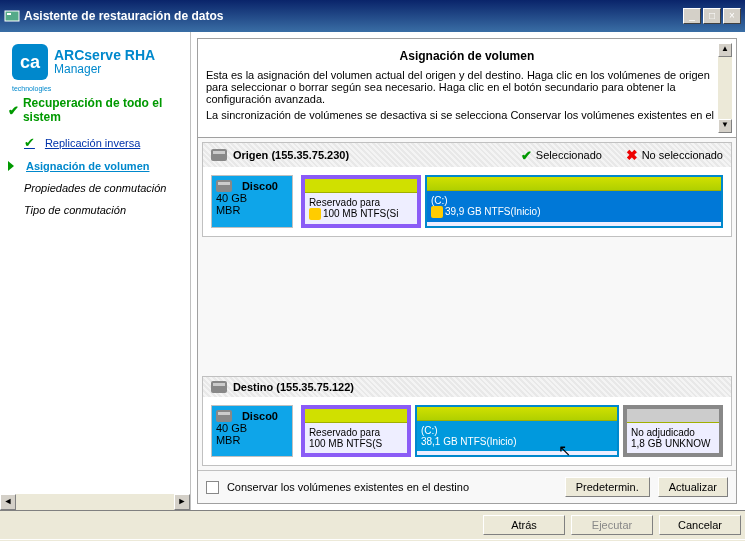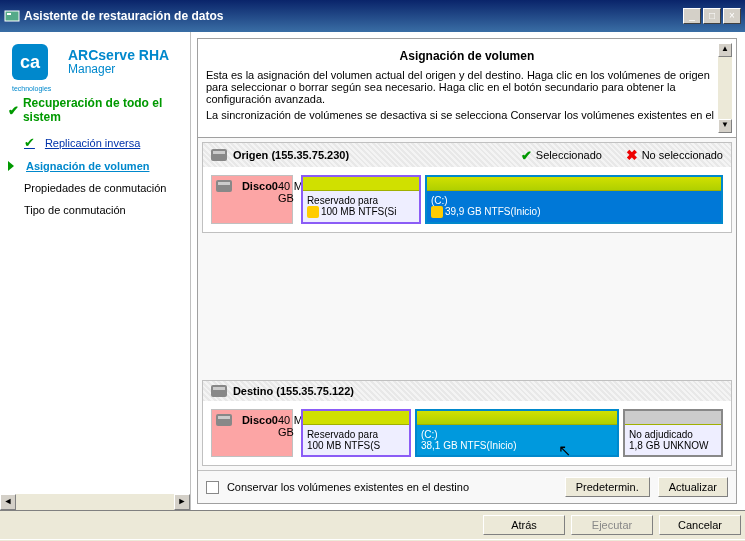--- a/index.html
+++ b/index.html
@@ -6,25 +6,25 @@
 body { background: #ece9d8; font-size: 11px; width: 745px; height: 541px; overflow: hidden; }
 .titlebar { background: linear-gradient(#0a246a,#3a6ea5); color: #fff; display: flex; align-items: center; height: 22px; padding: 16px 4px; }
 .titlebar .icon { width: 16px; height: 16px; margin-right: 4px; display:inline-block; }
 .titlebar .title { flex: 1; font-size: 12px; font-weight: bold; }
 .winbtn { width: 18px; height: 16px; background: #d4d0c8; border: 1px solid #fff; border-right-color:#404040; border-bottom-color:#404040; margin-left: 2px; font-size: 10px; text-align: center; line-height: 14px; }
 .main { display: flex; height: 478px; background: #fff; }
 .leftpane { width: 210px; border-right: 1px solid #c0c0c0; background: #fff; padding: 6px 4px; position: relative; }
 .logo-row { display:flex; align-items:center; gap:6px; padding: 6px 8px 10px 8px; }
 .logo-badge { width:36px; height:36px; background:#0088cc; border-radius:6px; color:#fff; font-weight:bold; font-size:18px; display:flex; align-items:center; justify-content:center; position:relative; }
 .logo-sub { position:absolute; bottom:-12px; left:0; font-size:7px; color:#0088cc; }
-.prodname { color:#0088cc; font-size:14px; font-weight:bold; line-height:1.1;margin-left:14px; }
+.prodname { color:#0088cc; font-size:14px; font-weight:bold; line-height:1.1; }
 .step-header { display:flex; align-items:center; color:#009900; font-weight:bold; font-size:12px; padding: 6px 4px; }
 .green-check { color:#009900; margin-right:4px; font-size:13px; }
 .nav-item { display:flex; align-items:center; padding: 5px 4px 5px 20px; color:#0033aa; text-decoration:underline; gap:6px; }
-.nav-item.plain { color:#000; text-decoration:none; }
+.nav-item.plain { color:#000; text-decoration:none;font-style:italic; }
 .nav-item.active { color:#0088cc; font-weight:bold; text-decoration:underline; }
 .tri { display:inline-block; width:0; height:0; border-top:5px solid transparent; border-bottom:5px solid transparent; border-left:6px solid #009900; margin-right:6px; margin-left:-16px; }
 .left-scroll { position:absolute; left:0; right:0; bottom:0; height:16px; background:#ece9d8; display:flex; }
 .left-scroll .arrow { width:16px; height:16px; background:#d4d0c8; border:1px solid #fff; border-right-color:#808080; border-bottom-color:#808080; text-align:center; line-height:12px; font-size:9px; }
 .left-scroll .track { flex:1; background:#ece9d8; }
 .rightpane { flex:1; display:flex; flex-direction:column; padding: 6px 8px 6px 6px; }
 .content-box { border:1px solid #a0a0a0; background:#fff; flex:0 0 auto; padding:6px; position:relative; }
 .desc-h { text-align:center; font-weight:bold; font-size:12px; padding:4px 0; }
 .desc-text { font-size:11px; color:#000; padding: 2px 16px 2px 2px; }
 .desc-scroll { position:absolute; top:4px; right:4px; bottom:4px; width:14px; background:#ece9d8; display:flex; flex-direction:column; }
@@ -34,24 +34,24 @@
 .vol-section { margin:4px; border:1px solid #c0c0c0; background:#fff; }
 .vol-header { background: repeating-linear-gradient(45deg,#e8e8e8,#e8e8e8 2px,#f4f4f4 2px,#f4f4f4 4px); display:flex; align-items:center; padding: 4px 8px; }
 .disk-icon { display:inline-block; width:16px; height:12px; background:#888; border-radius:2px; margin-right:6px; position:relative; }
 .disk-icon::after { content:''; position:absolute; top:2px; left:2px; width:12px; height:3px; background:#ccc; }
 .vol-header b { font-size:11px; }
 .legend { display:flex; gap:24px; margin-left:auto; align-items:center; }
 .leg-item { display:flex; align-items:center; gap:4px; }
 .chk-green { color:#009900; font-weight:bold; font-size:13px; }
 .x-red { color:#e00; font-weight:bold; font-size:14px; }
 .vol-body { display:flex; padding:8px; gap:8px; }
-.disk-info { width:82px; border:1px solid #c0c0c0; background:#fca5a5; padding:4px; display:flex; flex-direction:row; }
+.disk-info { width:82px; border:1px solid #c0c0c0; background:#0ea5e9; padding:4px; display:flex; flex-direction:column; }
 .disk-info-top { display:flex; gap:4px; }
 .part-row { display:flex; gap:4px; flex:1; }
-.part { border:2px solid #8b5cf6; background:#eef; display:flex; flex-direction:column; overflow:hidden; }
+.part { border:4px solid #8b5cf6; background:#eef; display:flex; flex-direction:column; overflow:hidden; }
 .part .bar { height:14px; background:#d0e000; border-bottom:1px solid #a0b000; }
 .part.sel { border:2px solid #0088cc; }
 .part .bar.sel { background: linear-gradient(#d0e000,#b0d000); }
 .part-body { padding:4px; font-size:10px; position:relative; }
 .part-body.selected { background:#0078d7; color:#fff; }
 .pill-icon { display:inline-block; width:12px; height:12px; background:#ffcc00; border-radius:2px; vertical-align:middle; margin-right:2px; }
 .bottom-row { display:flex; align-items:center; padding:6px 8px; gap:8px; border-top:1px solid #c0c0c0; }
 .checkbox { width:13px; height:13px; border:1px solid #888; background:#fff; display:inline-block; }
 .btn { background:#ece9d8; border:1px solid #808080; border-top-color:#fff; border-left-color:#fff; padding:3px 10px; font-size:11px; min-width:70px; text-align:center; }
 .wizard-btns { background:#ece9d8; border-top:1px solid #808080; padding:4px; display:flex; justify-content:flex-end; gap:6px; }

